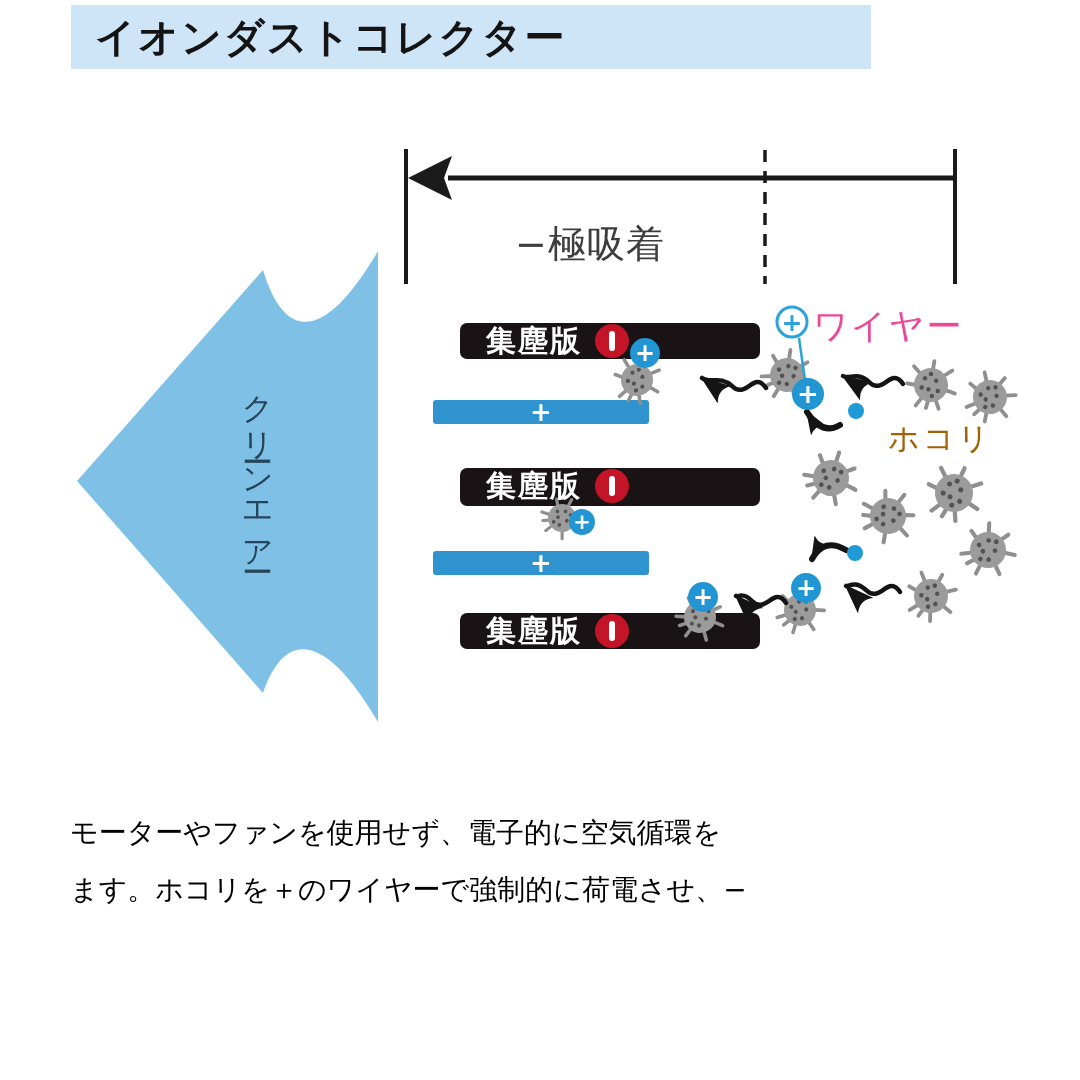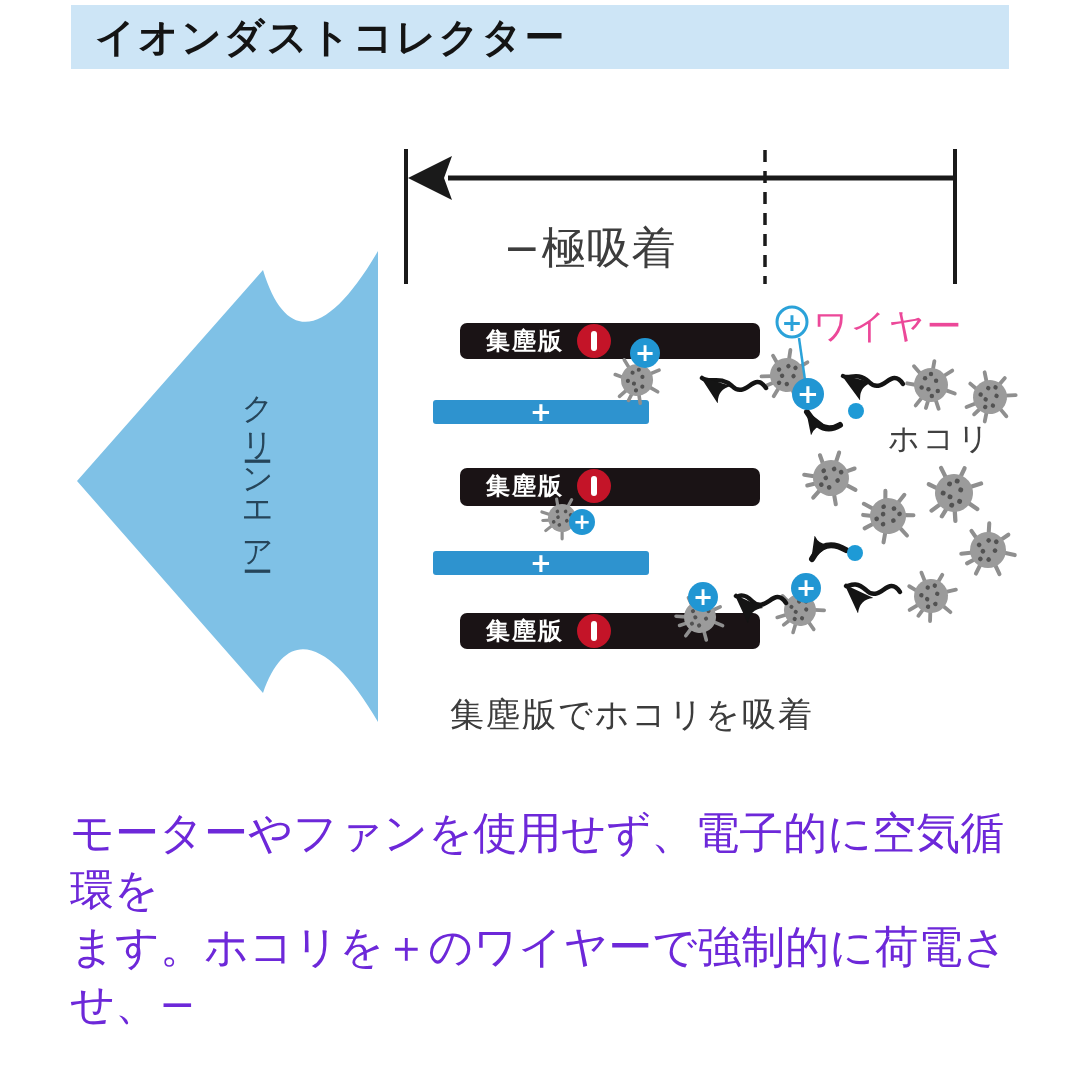--- a/index.html
+++ b/index.html
@@ -2,37 +2,37 @@
 <html><head>
 <meta charset="utf-8">
 <style>
   html,body{margin:0;padding:0;background:#fff;}
   #canvas{position:relative;width:1080px;height:1080px;background:#ffffff;overflow:hidden;
           font-family:"DejaVu Sans","Liberation Sans",sans-serif;}
   #shapes{position:absolute;left:0;top:0;z-index:1;}
   .ov{position:absolute;z-index:2;}
 
   
-  .header{left:71px;top:5px;width:938px;height:64px;background:#cde5f6;display:flex;align-items:center;}
+  .header{left:71px;top:5px;width:800px;height:64px;background:#cde5f6;display:flex;align-items:center;}
   .header .title{padding-left:24px;font-size:40px;font-weight:bold;color:#141414;letter-spacing:2px;}
 
   
-  .zone-label{font-size:44px;color:#3d3d3d;letter-spacing:1px;text-align:center;}
+  .zone-label{font-size:38px;color:#3d3d3d;letter-spacing:1px;text-align:center;}
   .zone-left{left:495px;top:219px;width:190px;}
   .zone-right{left:798px;top:219px;width:134px;}
 
   
   .clean-air{left:237px;top:373px;writing-mode:vertical-rl;text-orientation:mixed;
              font-size:31px;color:#26455a;letter-spacing:1px;font-weight:500;}
 
   
   .plate-content{width:300px;height:36px;display:flex;align-items:center;padding-left:26px;
                  gap:13px;box-sizing:border-box;}
   .plate1{left:460px;top:323px;} .plate2{left:460px;top:468px;} .plate3{left:460px;top:613px;}
-  .plate-label{font-size:24px;font-weight:bold;color:#ffffff;letter-spacing:2px;line-height:36px;}
+  .plate-label{font-size:30px;font-weight:bold;color:#ffffff;letter-spacing:2px;line-height:36px;}
   .minus-badge{width:34px;height:34px;border-radius:50%;background:#c41428;position:relative;flex:0 0 auto;}
   .minus-badge .vbar{position:absolute;left:14px;top:7px;width:6px;height:20px;background:#ffffff;border-radius:3px;}
 
   
   .bar-plus{width:216px;height:24px;display:flex;align-items:center;justify-content:center;
             color:#fff;font-weight:bold;font-size:26px;}
   .bar-plus1{left:433px;top:400px;} .bar-plus2{left:433px;top:551px;}
 
   
   .charge{border-radius:50%;background:#2196d3;display:flex;align-items:center;justify-content:center;
@@ -42,26 +42,26 @@
   .charge3{left:569px;top:509px;width:26px;height:26px;font-size:21px;}
   .charge4{left:791px;top:573px;width:30px;height:30px;font-size:24px;}
   .charge5{left:688px;top:582px;width:30px;height:30px;font-size:24px;}
 
   
   .wire-plus{left:777px;top:307px;width:30px;height:30px;display:flex;align-items:center;justify-content:center;
              color:#2ba2d9;font-size:25px;font-weight:bold;}
   .wire-label{left:813px;top:303px;font-size:35px;color:#ec4899;letter-spacing:2px;}
 
   
-  .dust-label{left:888px;top:418px;font-size:31px;color:#404040;letter-spacing:3px;}
+  .dust-label{left:888px;top:418px;font-size:31px;color:#a16207;letter-spacing:3px;}
   .caption{left:450px;top:692px;font-size:34px;color:#3c3c3c;letter-spacing:2px;}
 
   
   .body-text{left:70px;top:804px;width:975px;}
-  .body-line{font-size:44px;line-height:57px;color:#6d28d9;letter-spacing:0px;}
+  .body-line{font-size:28px;line-height:57px;color:#000000;letter-spacing:0px;}
 </style>
 </head>
 <body>
 
 <div id="canvas">
 
   <svg id="shapes" width="1080" height="1080" viewBox="0 0 1080 1080">
     <defs>
       <marker id="ah" markerUnits="userSpaceOnUse" markerWidth="30" markerHeight="22" refX="28" refY="11" orient="auto">
         <path d="M0,0 L30,11 L0,22 Q9,11 0,0 Z" fill="#141414"></path>
@@ -175,21 +175,20 @@
   <div class="ov charge charge2">+</div>
   <div class="ov charge charge3">+</div>
   <div class="ov charge charge4">+</div>
   <div class="ov charge charge5">+</div>
 
   <div class="ov wire-plus">+</div>
   <div class="ov wire-label">ワイヤー</div>
 
   <div class="ov dust-label">ホコリ</div>
 
-  <div class="ov caption">集塵版でホコリを吸着</div>
 
   <div class="ov body-text">
     <div class="body-line">モーターやファンを使用せず、電子的に空気循環を</div>
     <div class="body-line">ます。ホコリを＋のワイヤーで強制的に荷電させ、−</div>
 
   </div>
 
 </div>
 
 </body></html>

